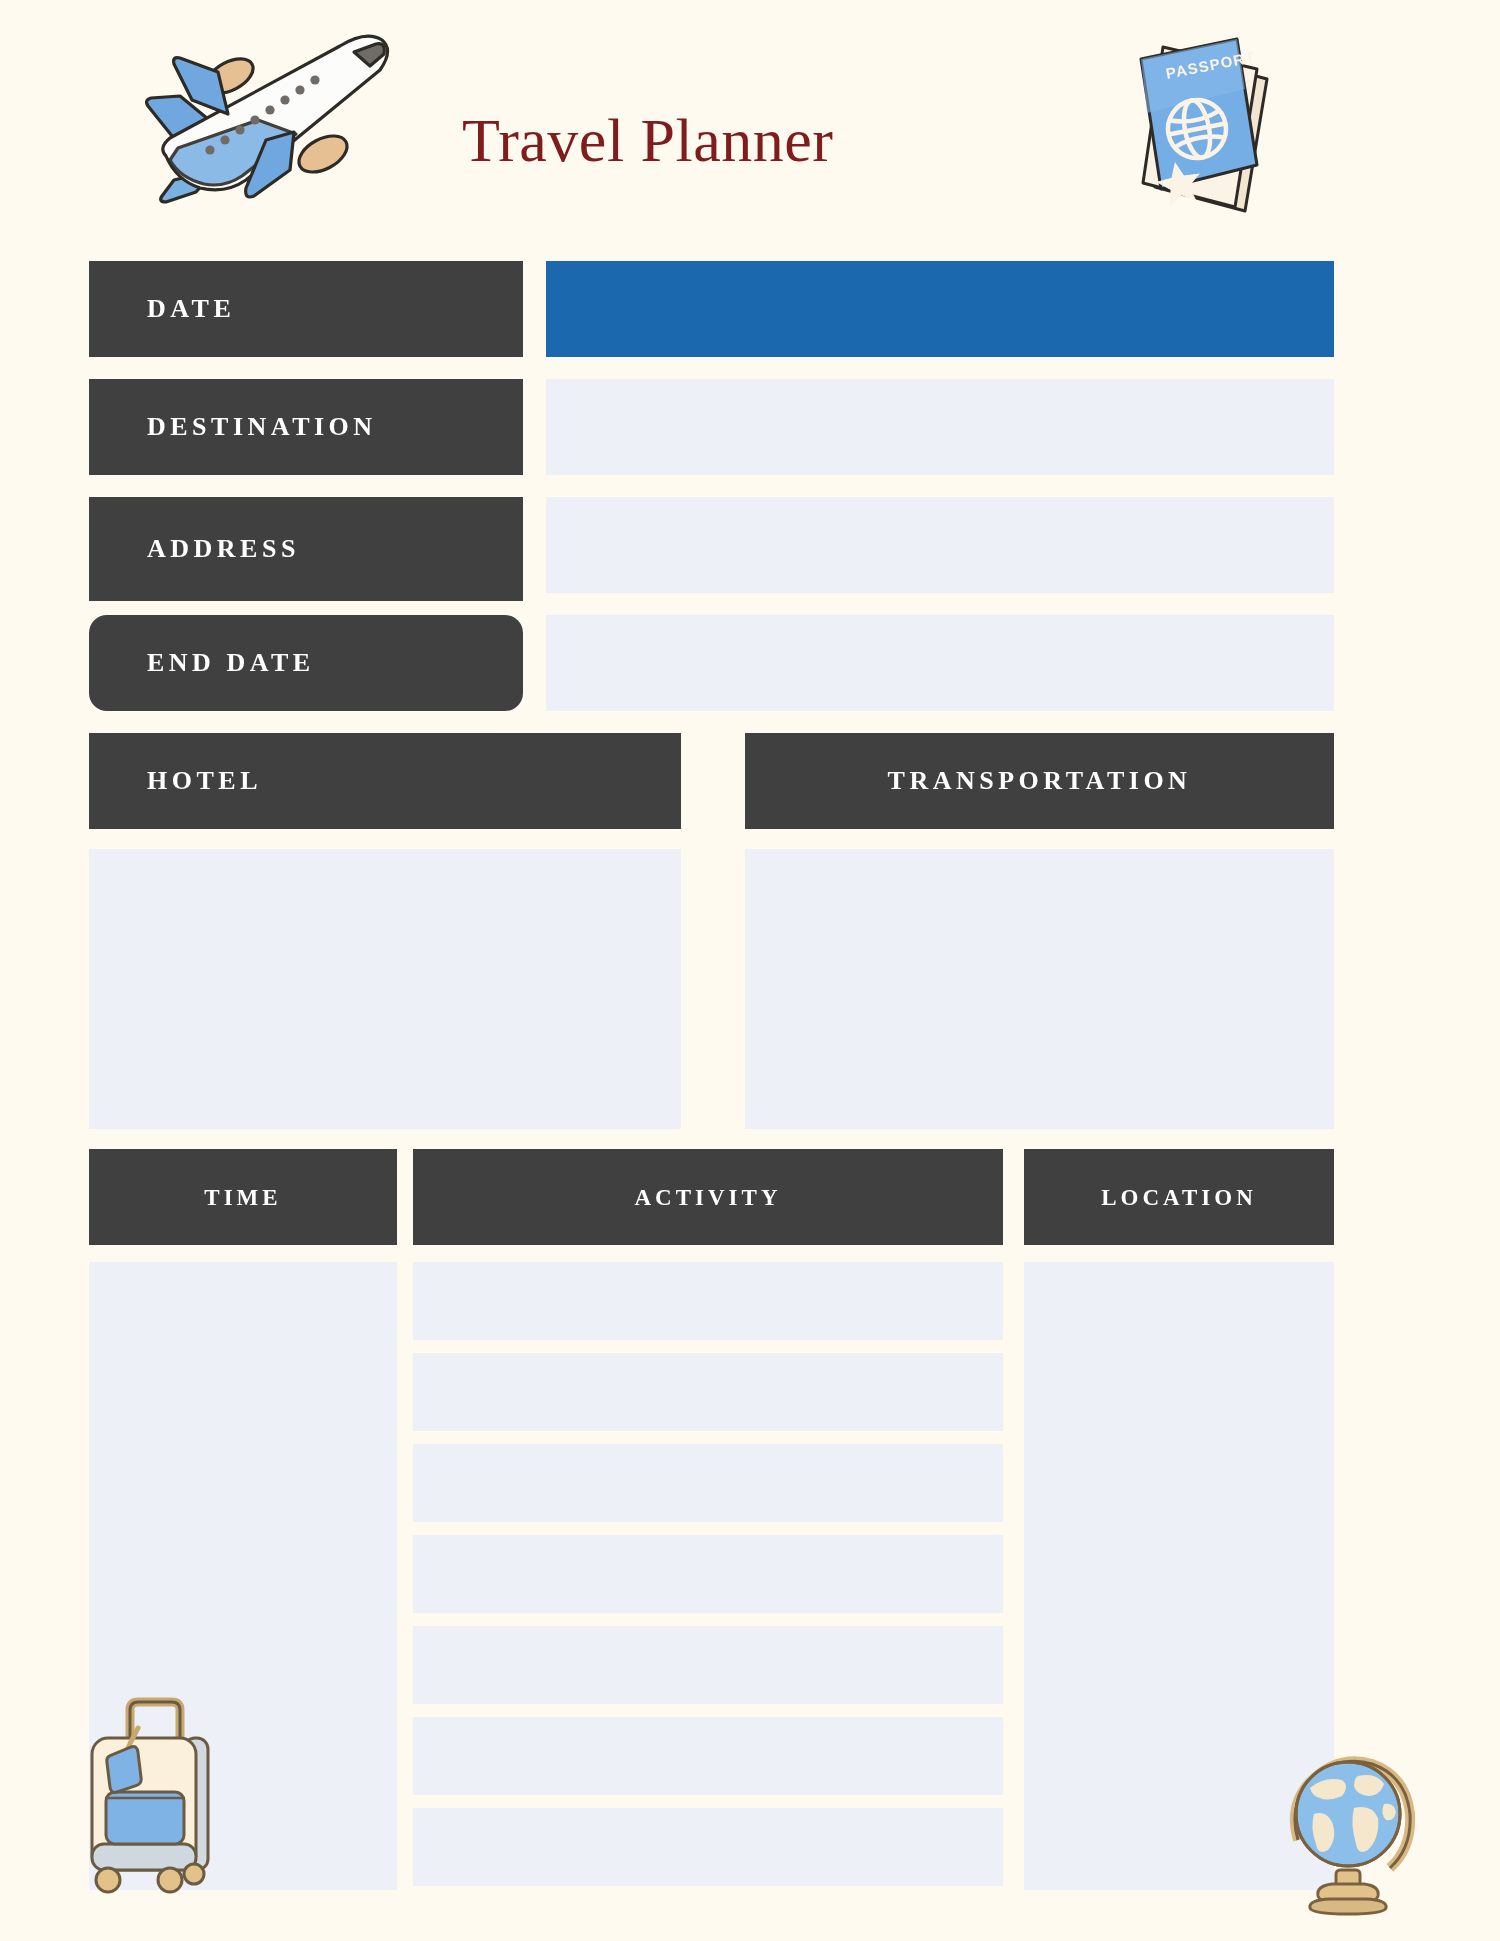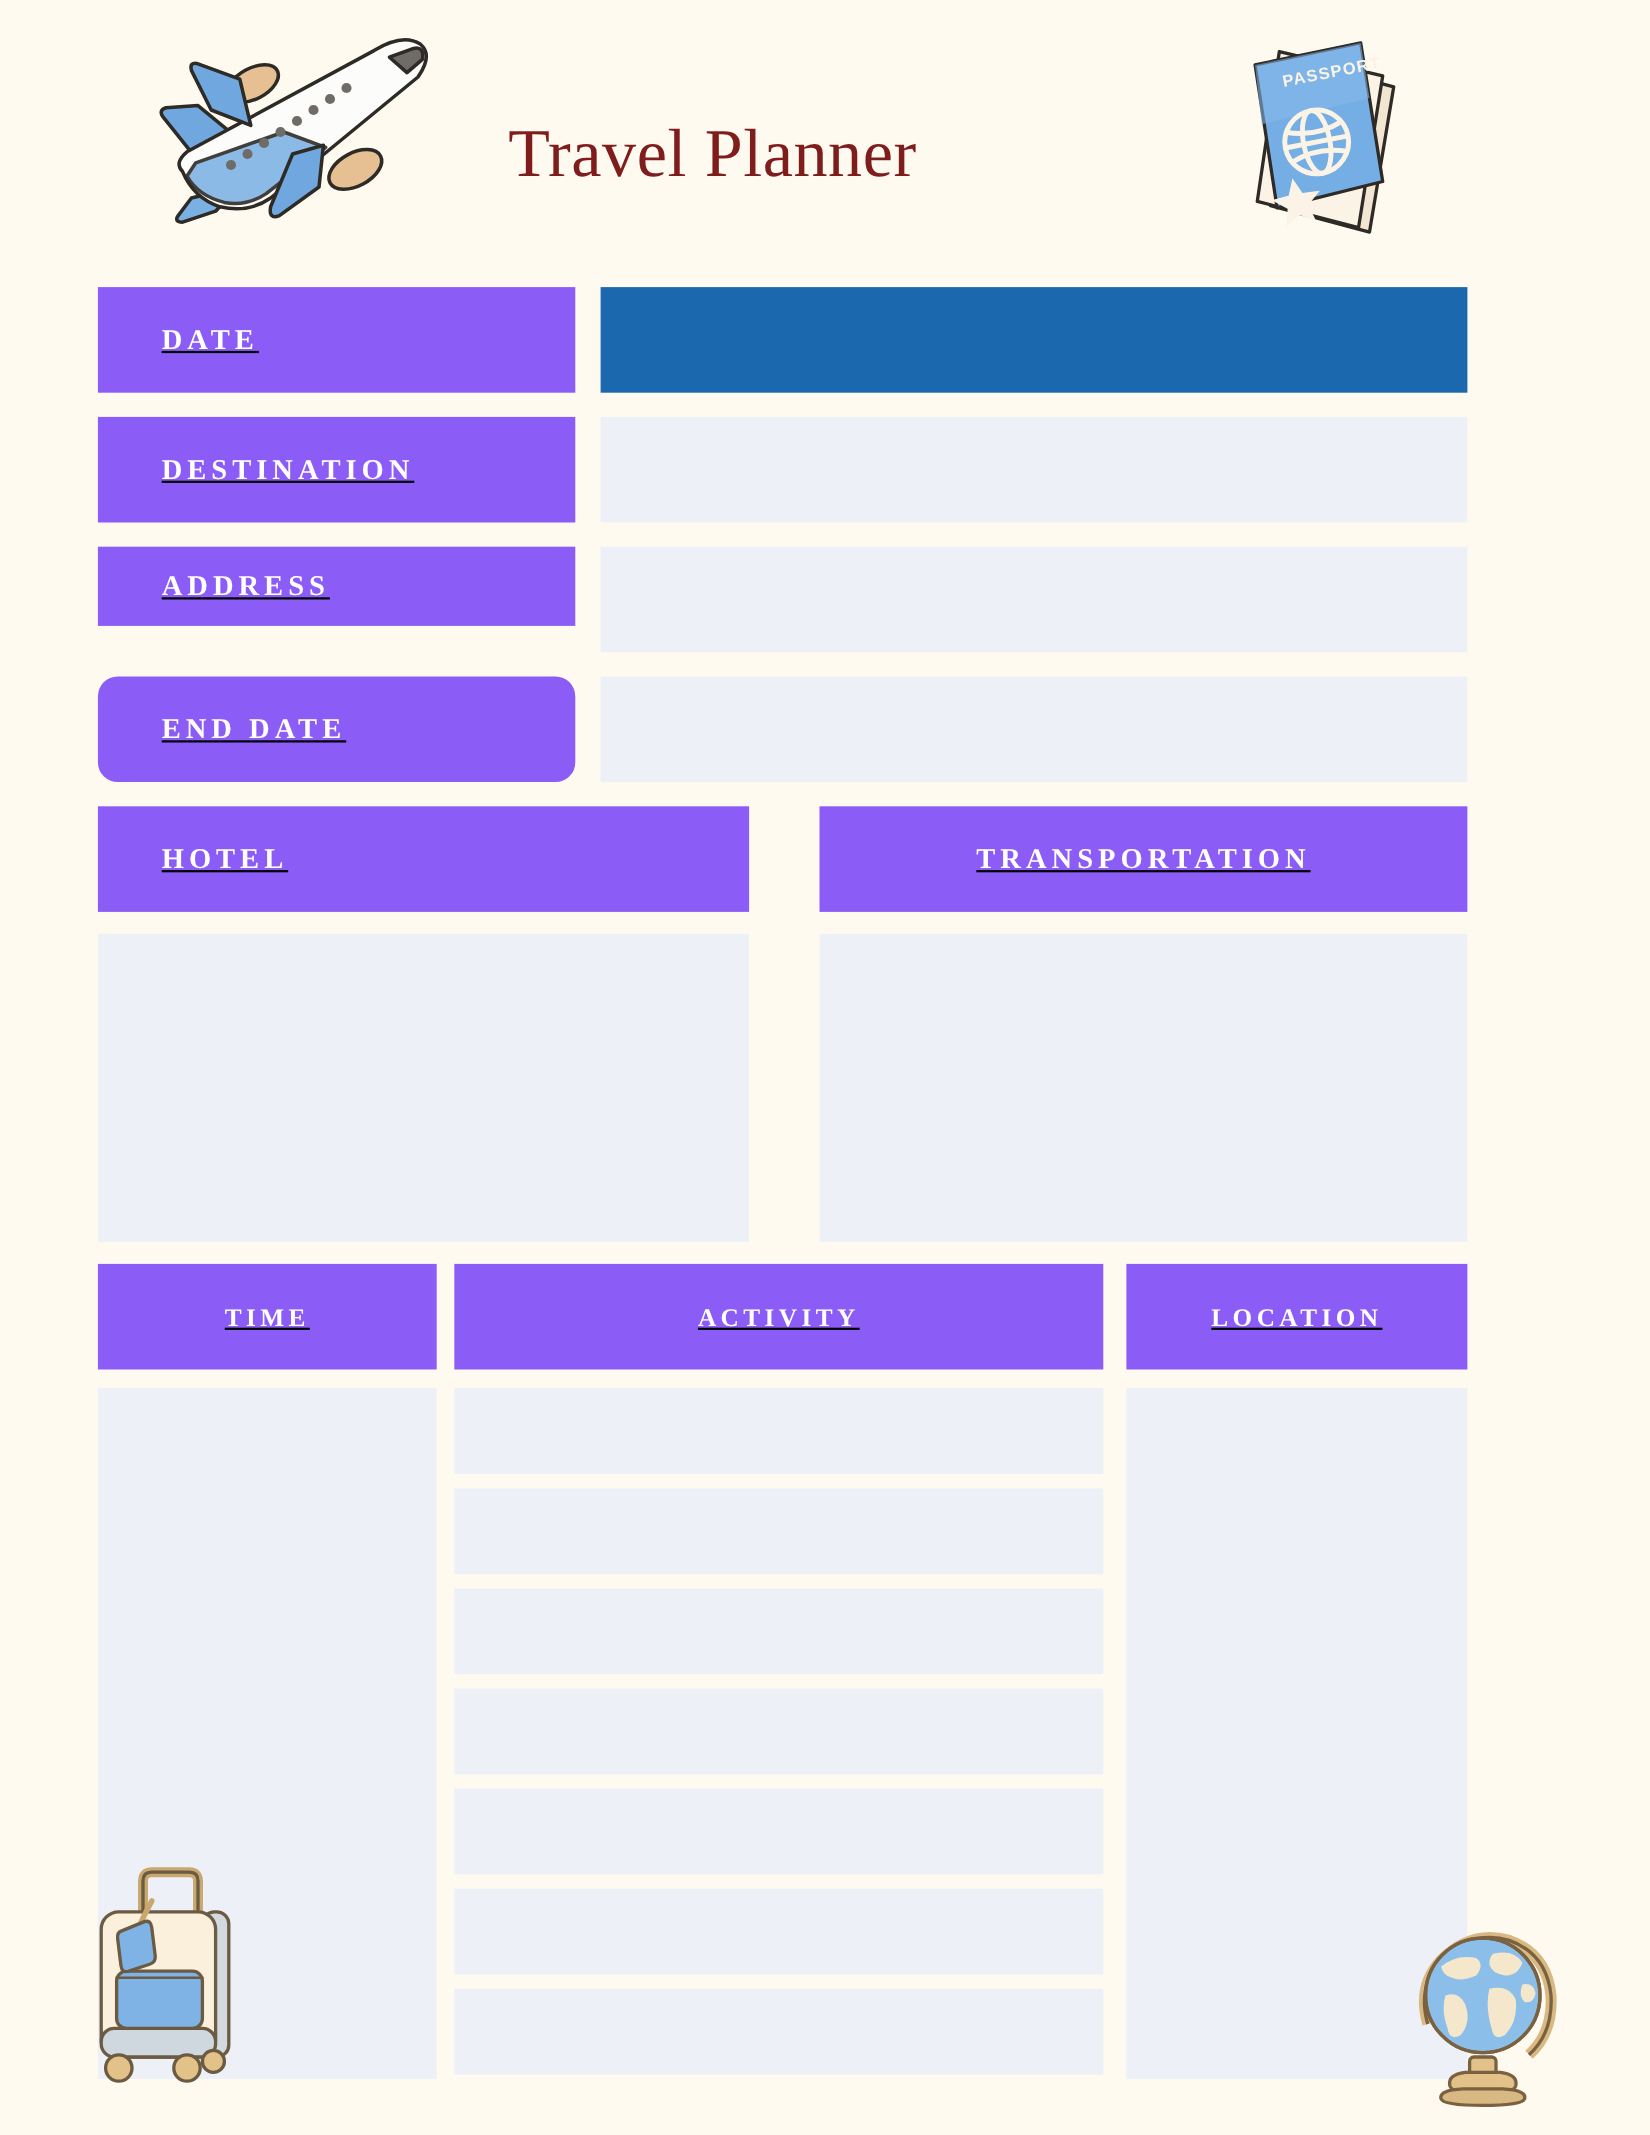--- a/index.html
+++ b/index.html
@@ -52,25 +52,24 @@
     font-size: 62px;
     font-weight: 400;
     color: #7f1d1d;
     letter-spacing: 0.5px;
     white-space: nowrap;
   }
 
   
   .label-box {
     position: absolute;
-    background: #8b5cf6;
+    background: #404040;
     display: flex;
     align-items: center;
     box-sizing: border-box;
-    text-decoration: underline;
   }
   .label-box.left {
     justify-content: flex-start;
     padding-left: 58px;
   }
   .label-box.center {
     justify-content: center;
   }
   .label-text {
     color: #FFFFFF;
@@ -93,21 +92,21 @@
     background: #1B68AE;
   }
 
   
   #row-date-label    { left: 89px;  top: 261px; width: 434px; height: 96px; }
   #row-date-value    { left: 546px; top: 261px; width: 788px; height: 96px; }
 
   #row-dest-label    { left: 89px;  top: 379px; width: 434px; height: 96px; }
   #row-dest-value    { left: 546px; top: 379px; width: 788px; height: 96px; }
 
-  #row-addr-label    { left: 89px;  top: 497px; width: 434px; height: 72px; text-align: center; }
+  #row-addr-label    { left: 89px;  top: 497px; width: 434px; height: 104px; text-align: center; }
   #row-addr-value    { left: 546px; top: 497px; width: 788px; height: 96px; }
 
   #row-enddate-label { left: 89px;  top: 615px; width: 434px; height: 96px; border-radius: 18px; }
   #row-enddate-value { left: 546px; top: 615px; width: 788px; height: 96px; }
 
   
   #hotel-label       { left: 89px;  top: 733px; width: 592px; height: 96px; }
   #transport-label   { left: 745px; top: 733px; width: 589px; height: 96px; }
   #hotel-field       { left: 89px;  top: 849px; width: 592px; height: 280px; }
   #transport-field   { left: 745px; top: 849px; width: 589px; height: 280px; }

